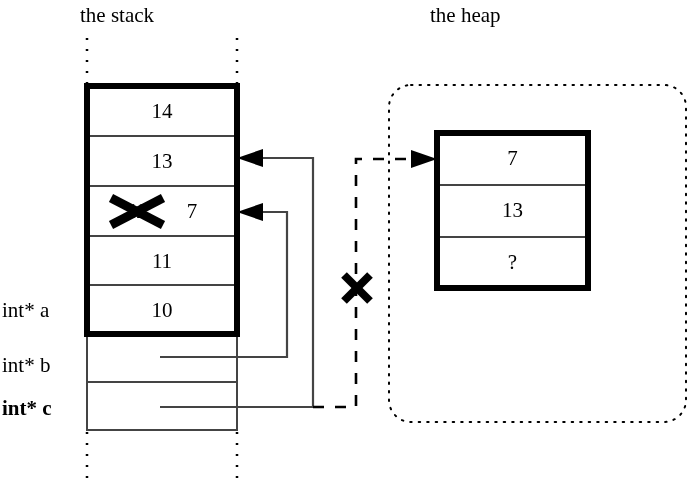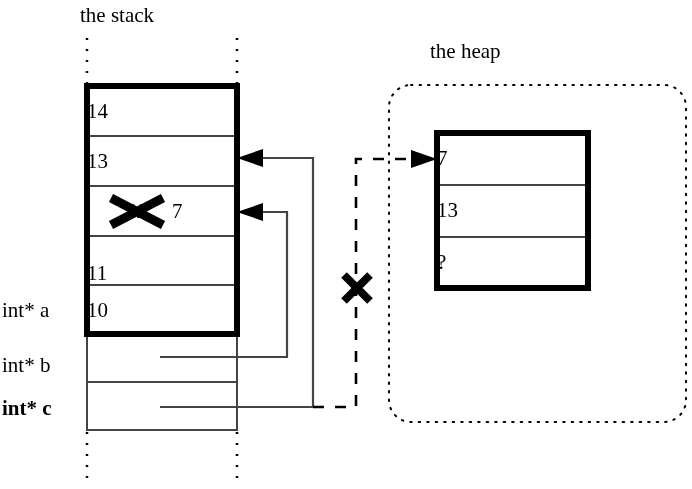--- a/index.html
+++ b/index.html
@@ -20,33 +20,34 @@
   }
   .title {
     position: absolute;
     font-size: 21px;
     line-height: 21px;
     text-align: left;
     white-space: nowrap;
     color: #000;
   }
   #stack-title { left: 80px; top: 5px; width: 165px; }
-  #heap-title  { left: 430px; top: 5px; width: 170px; margin-top: 36px; }
+  #heap-title  { left: 430px; top: 5px; width: 170px; }
 
   .svg-layer {
     position: absolute;
     left: 0; top: 0;
     width: 692px;
     height: 489px;
   }
 
   .cell-value {
     position: absolute;
     font-size: 21px;
     line-height: 21px;
+    text-align: center;
     white-space: nowrap;
     color: #000;
   }
   .var-label {
     position: absolute;
     font-size: 21px;
     line-height: 21px;
     white-space: nowrap;
     text-align: center;
     color: #000;
@@ -114,21 +115,21 @@
 
   </svg>
 
   <div class="cell-value" style="left:87px; top:101px; width:150px;">14</div>
 
   <div class="cell-value" style="left:87px; top:151px; width:150px;">13</div>
 
   <div class="struck-old" style="left:102px; top:201px; width:70px;">12</div>
   <div class="cell-value" style="left:172px; top:201px; width:40px;">7</div>
 
-  <div class="cell-value" style="left:87px; top:251px; width:150px;margin-top:12px;">11</div>
+  <div class="cell-value" style="left:87px; top:251px; width:150px;">11</div>
 
   <div class="cell-value" style="left:87px; top:300px; width:150px;">10</div>
 
   <div class="var-label" style="left:2px; top:300px;">int* a</div>
 
   <div class="var-label" style="left:2px; top:348px;margin-top:7px;">int* b</div>
 
   <div class="var-label" style="left:2px; top:398px;font-weight:bold;">int* c</div>
 
   <div class="cell-value" style="left:437px; top:148px; width:151px;">7</div>

